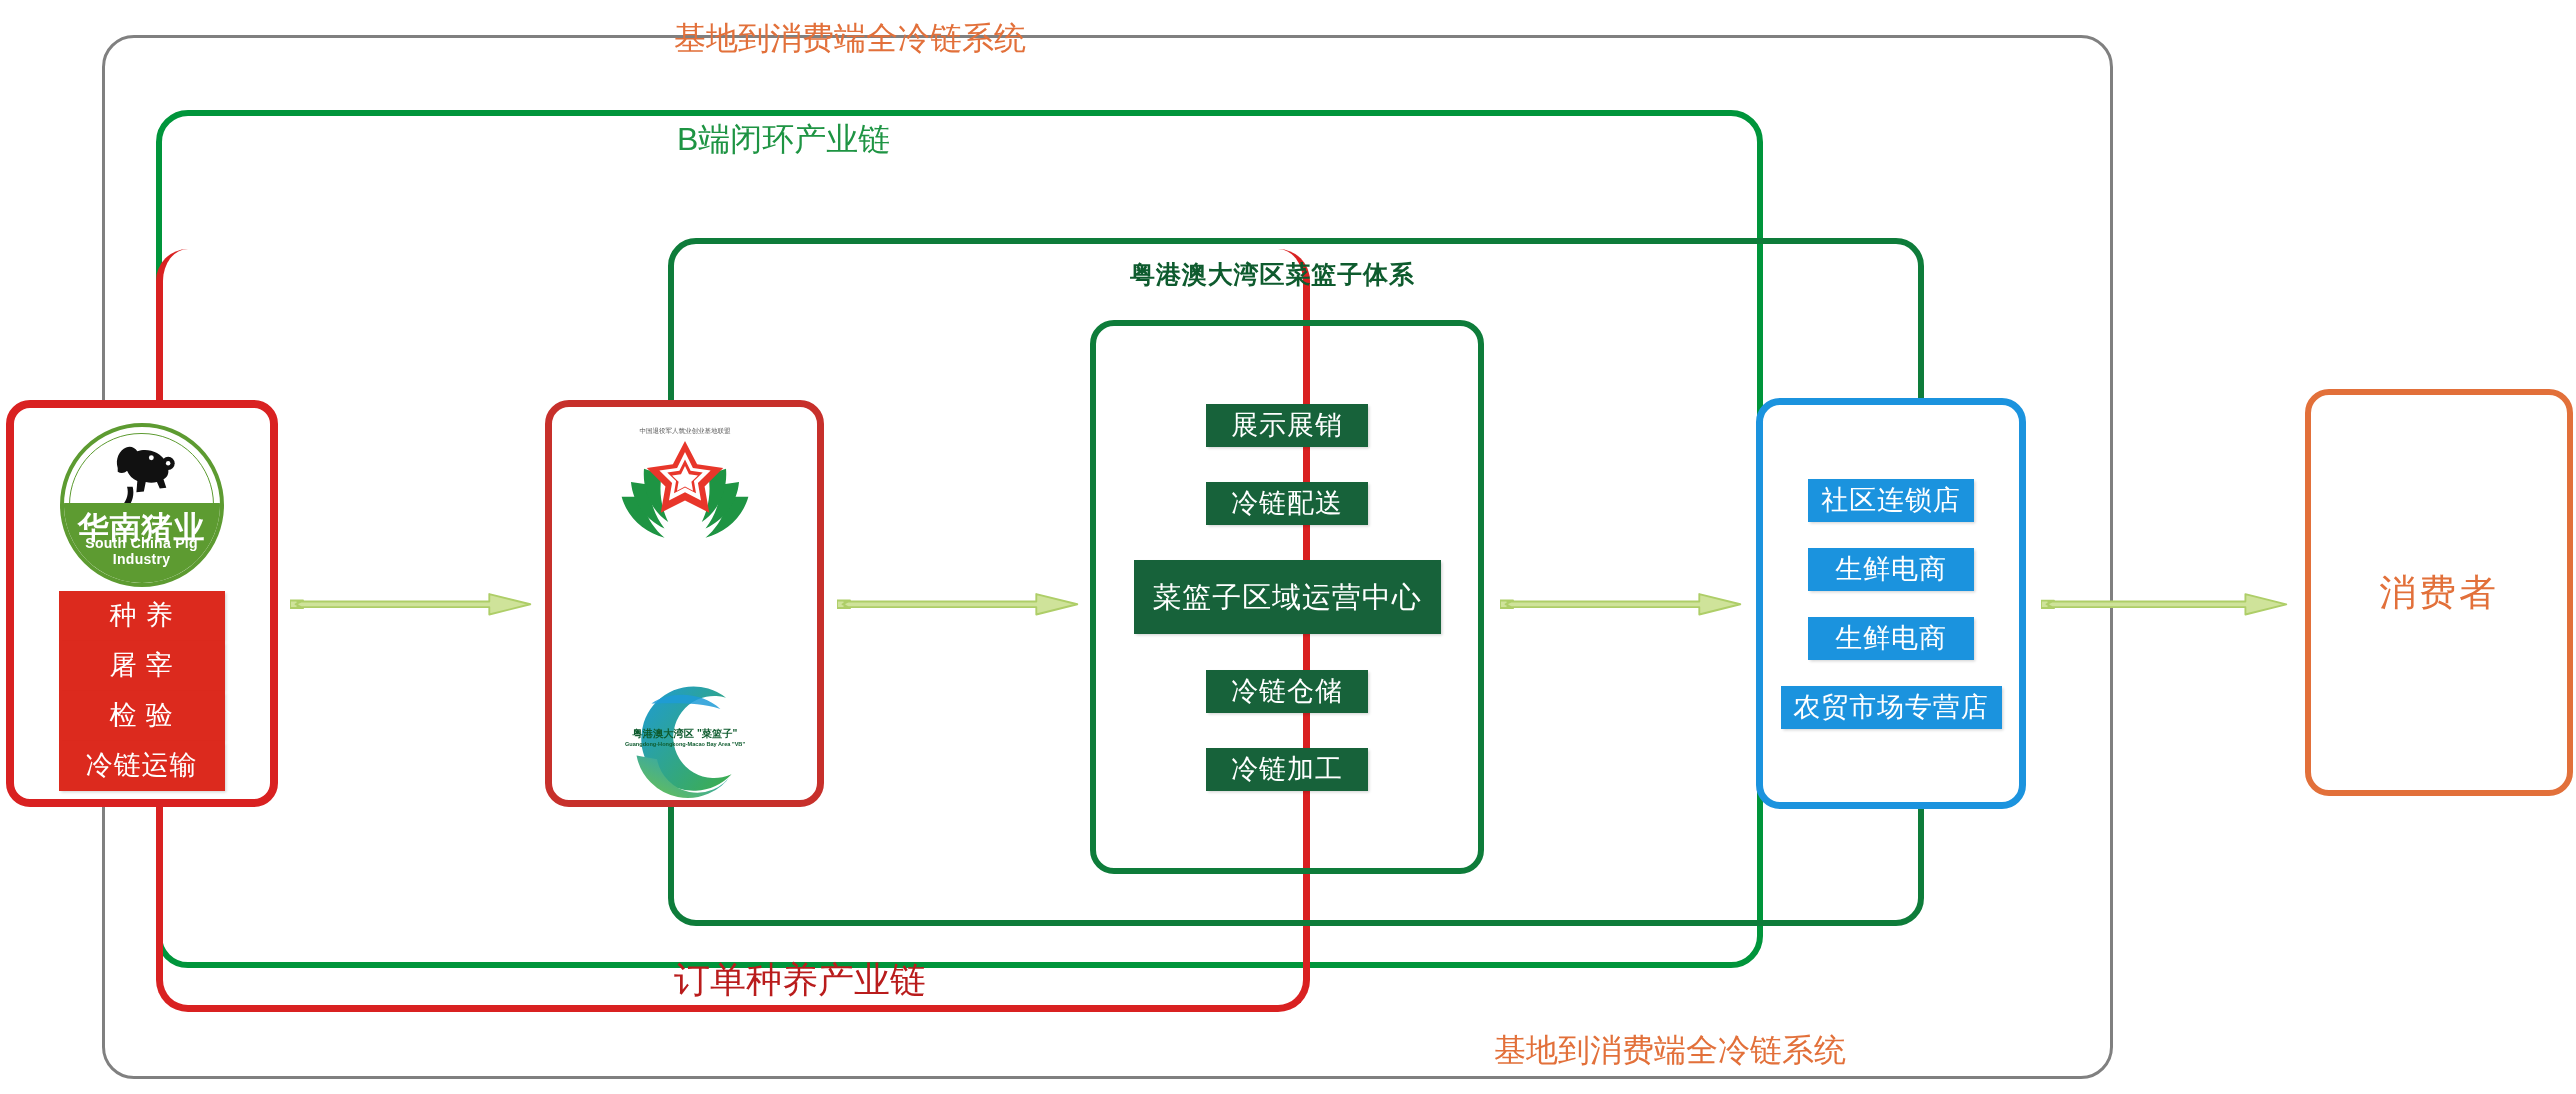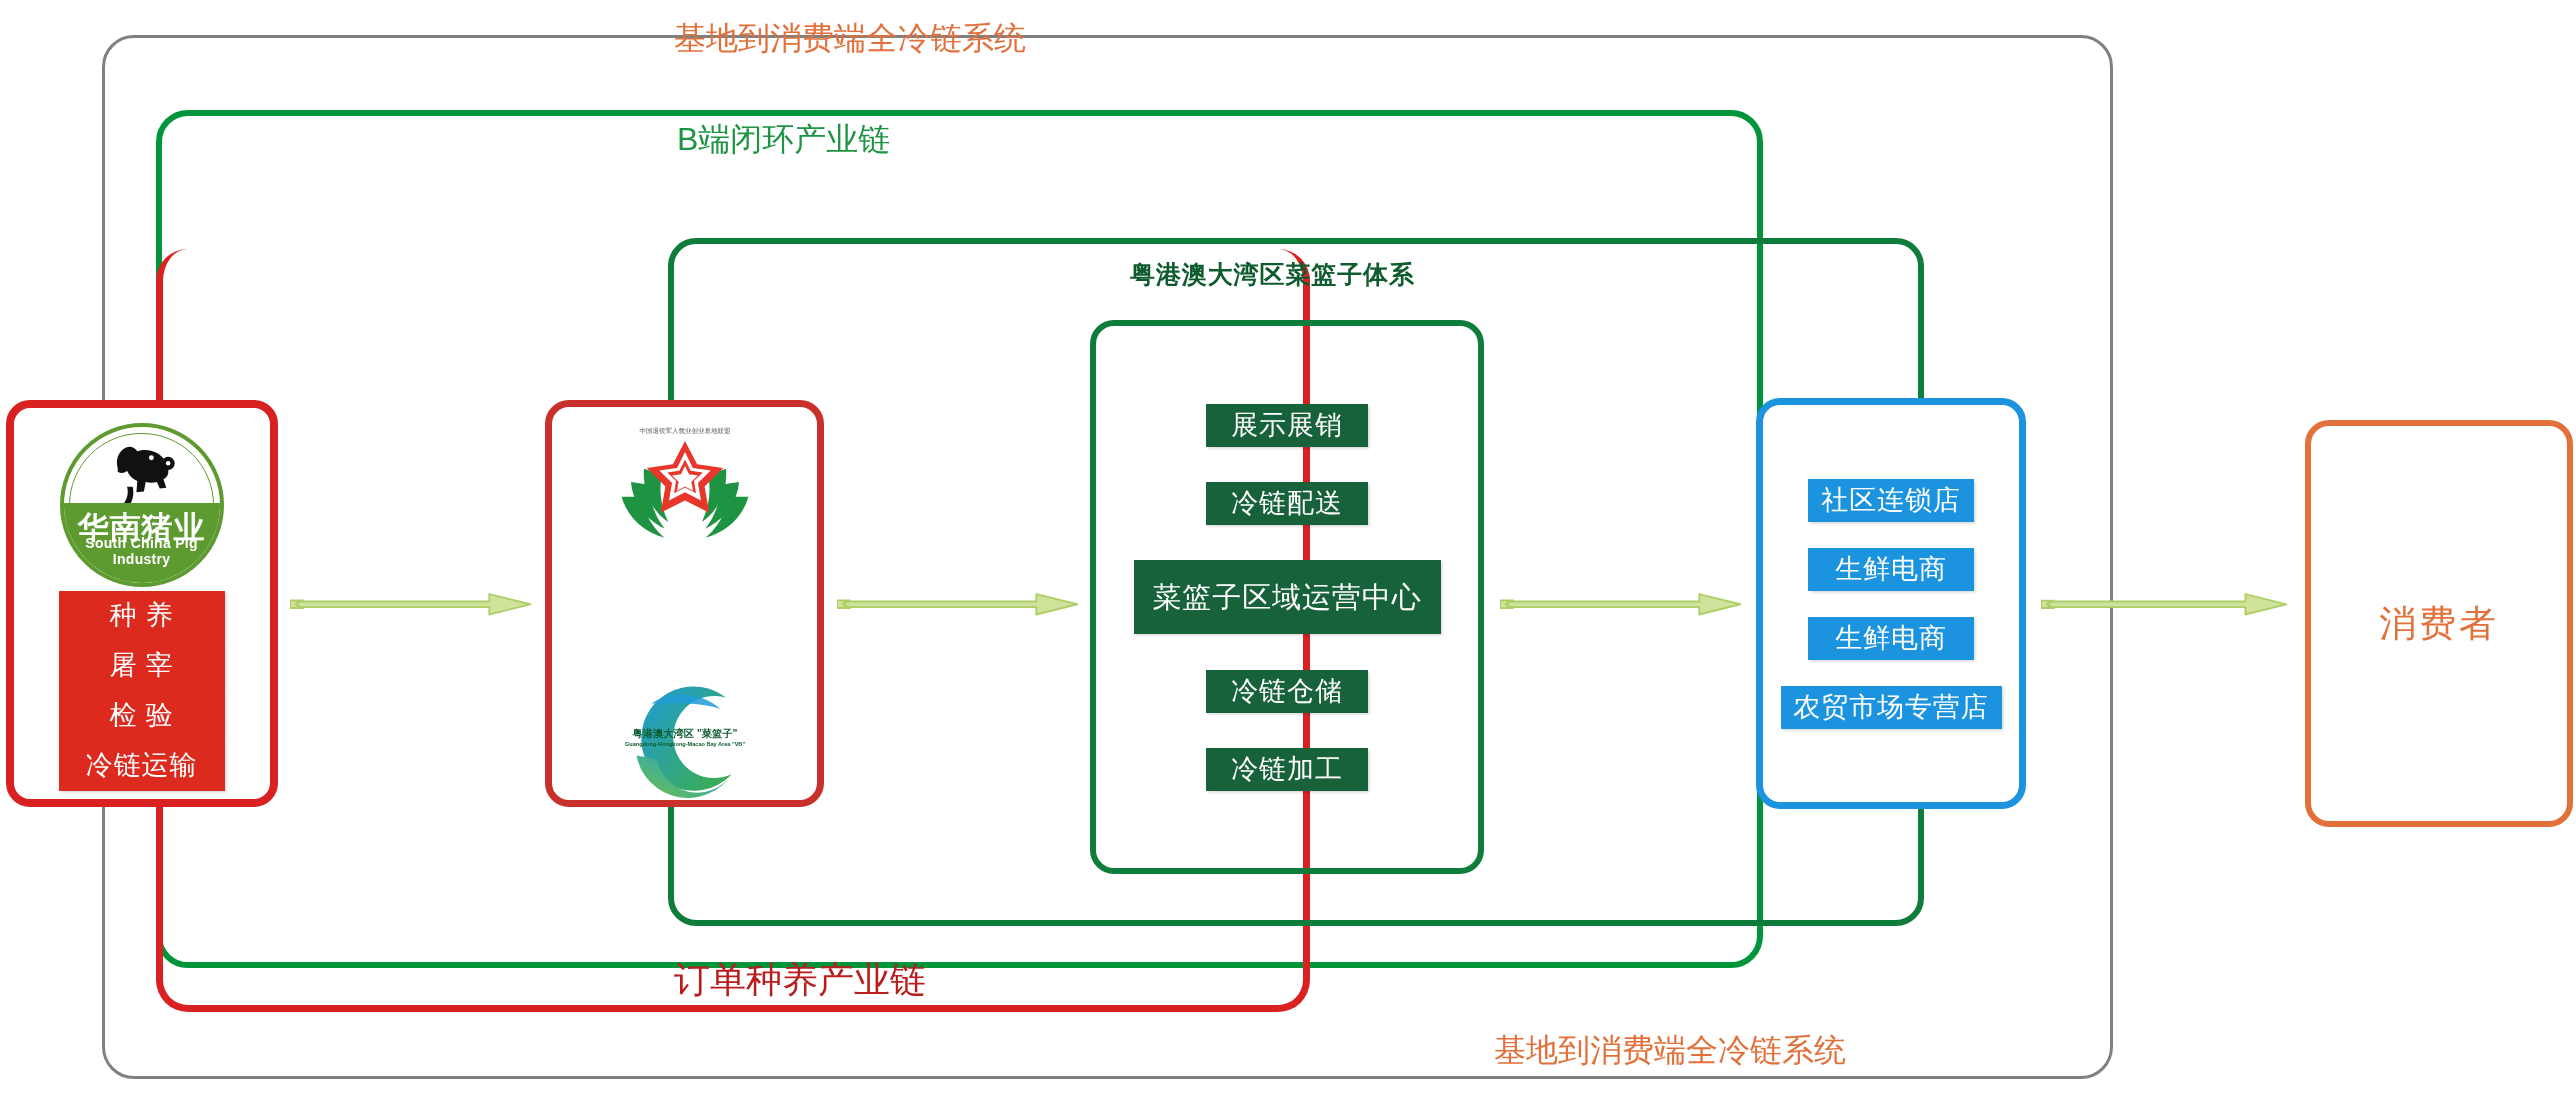--- a/index.html
+++ b/index.html
@@ -14,21 +14,21 @@
              border-top:none;}
   .frame-darkgreen{left:668px;top:238px;width:1256px;height:688px;border:6.5px solid #0E7C3A;border-radius:28px;}
   .frame-innergreen{left:1090px;top:320px;width:394px;height:554px;border:6.5px solid #0E7C3A;border-radius:24px;}
 
   
   .card{position:absolute;box-sizing:border-box;background:#fff;border-radius:24px;display:flex;
         flex-direction:column;align-items:center;}
   .card-red{left:5.6px;top:400px;width:272px;height:407px;border:8.4px solid #D92121;}
   .card-red2{left:545px;top:400px;width:279px;height:407px;border:7.4px solid #C7302B;}
   .card-blue{left:1756px;top:398px;width:270px;height:411px;border:7.4px solid #1B93DE;}
-  .card-orange{left:2305px;top:420px;width:268px;height:407px;border:6.5px solid #E2703A;
+  .card-orange{left:2305px;top:389px;width:268px;height:407px;border:6.5px solid #E2703A;
                align-items:center;justify-content:center;}
 
   
   .chip{box-sizing:border-box;color:#ffffff;text-align:center;font-size:27px;line-height:1;
         display:flex;align-items:center;justify-content:center;letter-spacing:0.9px;
         box-shadow:1.9px 1.9px 2.8px rgba(0,0,0,.18);}
   .chip-red{background:#DC2A1E;width:166px;height:50px;}
   .chip-red.wide{width:166px;}
   .chip-green{background:#17623A;width:162px;height:43px;}
   .chip-green.center{width:307px;height:74px;font-size:29px;}

